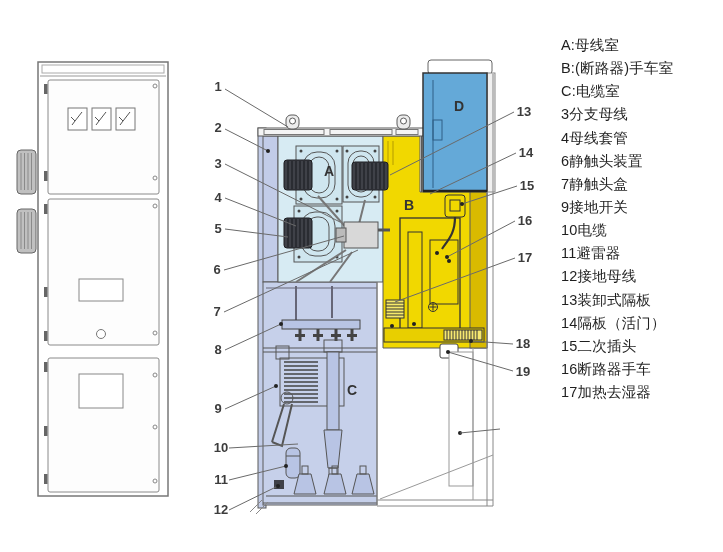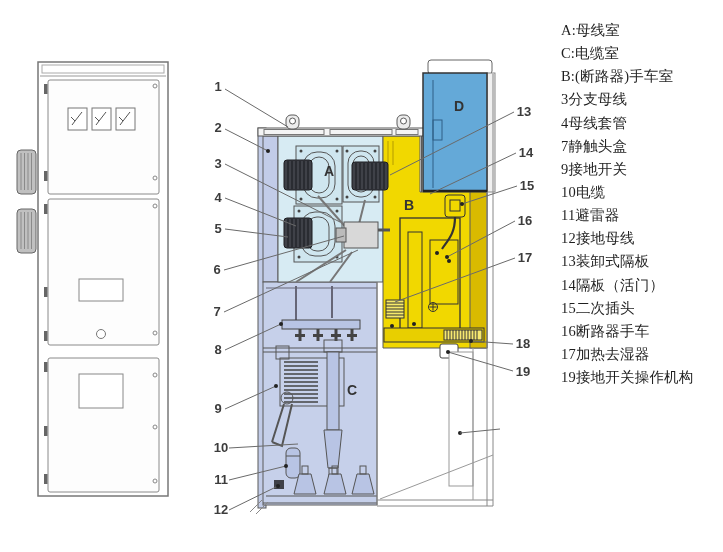--- a/index.html
+++ b/index.html
@@ -1,20 +1,20 @@
 <!DOCTYPE html>
 <html><head>
 <meta charset="utf-8">
 <style>
   html,body{margin:0;padding:0;background:#ffffff;}
   #page{position:relative;width:723px;height:552px;background:#fff;overflow:hidden;
         font-family:"Liberation Sans",sans-serif;}
   #diagram-svg{position:absolute;left:0;top:0;width:723px;height:552px;}
-  #legend{position:absolute;left:561px;top:19px;width:162px;
-          font-family:Liberation Serif, serif;
+  #legend{position:absolute;left:561px;top:34px;width:162px;
+          font-family:Liberation Sans, sans-serif;
           font-size:14.5px;line-height:23.15px;color:#1f1f1f;letter-spacing:0.2px;
           white-space:nowrap;}
   .legend-line{height:23.15px;}
   .co{font:700 13px "Liberation Sans",sans-serif;fill:#3c3c3c;}
   .cl{font:700 14px "Liberation Sans",sans-serif;fill:#333;}
   .ldr{stroke:#6a6a6a;stroke-width:1;fill:none;}
 </style>
 </head>
 <body>
 
@@ -311,29 +311,29 @@
     <text class="co" x="527" y="190">15</text>
     <text class="co" x="525" y="225">16</text>
     <text class="co" x="525" y="262">17</text>
     <text class="co" x="523" y="348">18</text>
     <text class="co" x="523" y="376">19</text>
   </g>
 </svg>
 
   <div id="legend">
     <div class="legend-line">A:母线室</div>
+    <div class="legend-line">B:(断路器)手车室</div>
     <div class="legend-line">C:电缆室</div>
-    <div class="legend-line">B:(断路器)手车室</div>
     <div class="legend-line">3分支母线</div>
     <div class="legend-line">4母线套管</div>
+    <div class="legend-line">6静触头装置</div>
     <div class="legend-line">7静触头盒</div>
     <div class="legend-line">9接地开关</div>
     <div class="legend-line">10电缆</div>
     <div class="legend-line">11避雷器</div>
     <div class="legend-line">12接地母线</div>
     <div class="legend-line">13装卸式隔板</div>
     <div class="legend-line">14隔板（活门）</div>
     <div class="legend-line">15二次插头</div>
     <div class="legend-line">16断路器手车</div>
     <div class="legend-line">17加热去湿器</div>
-    <div class="legend-line">19接地开关操作机构</div>
   </div>
 </div>
 
 </body></html>

